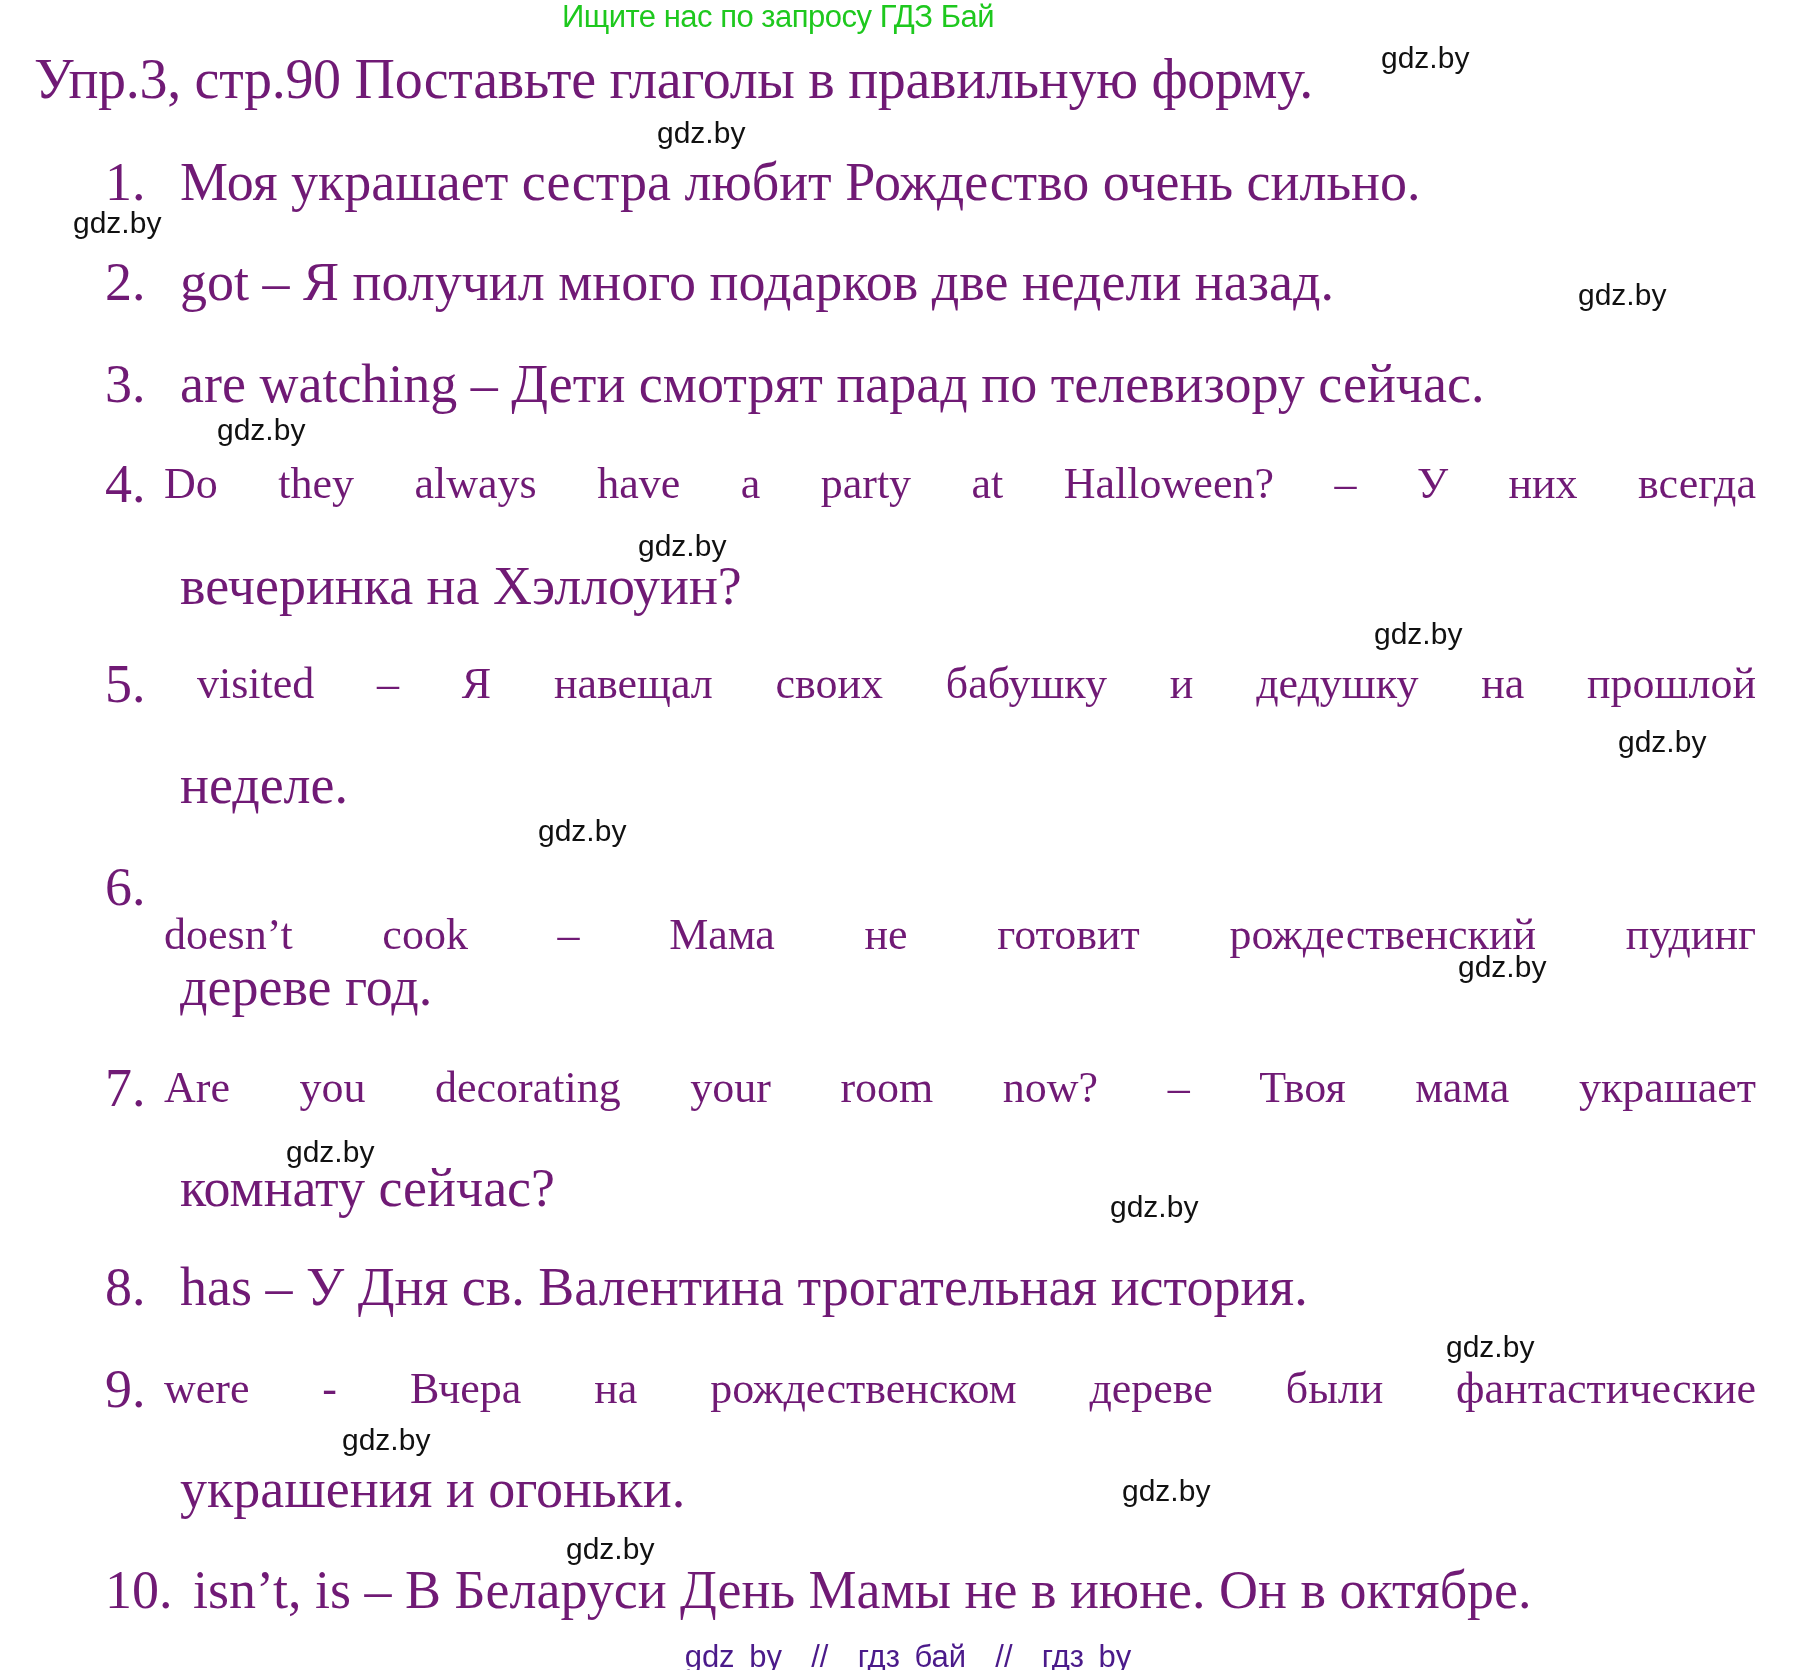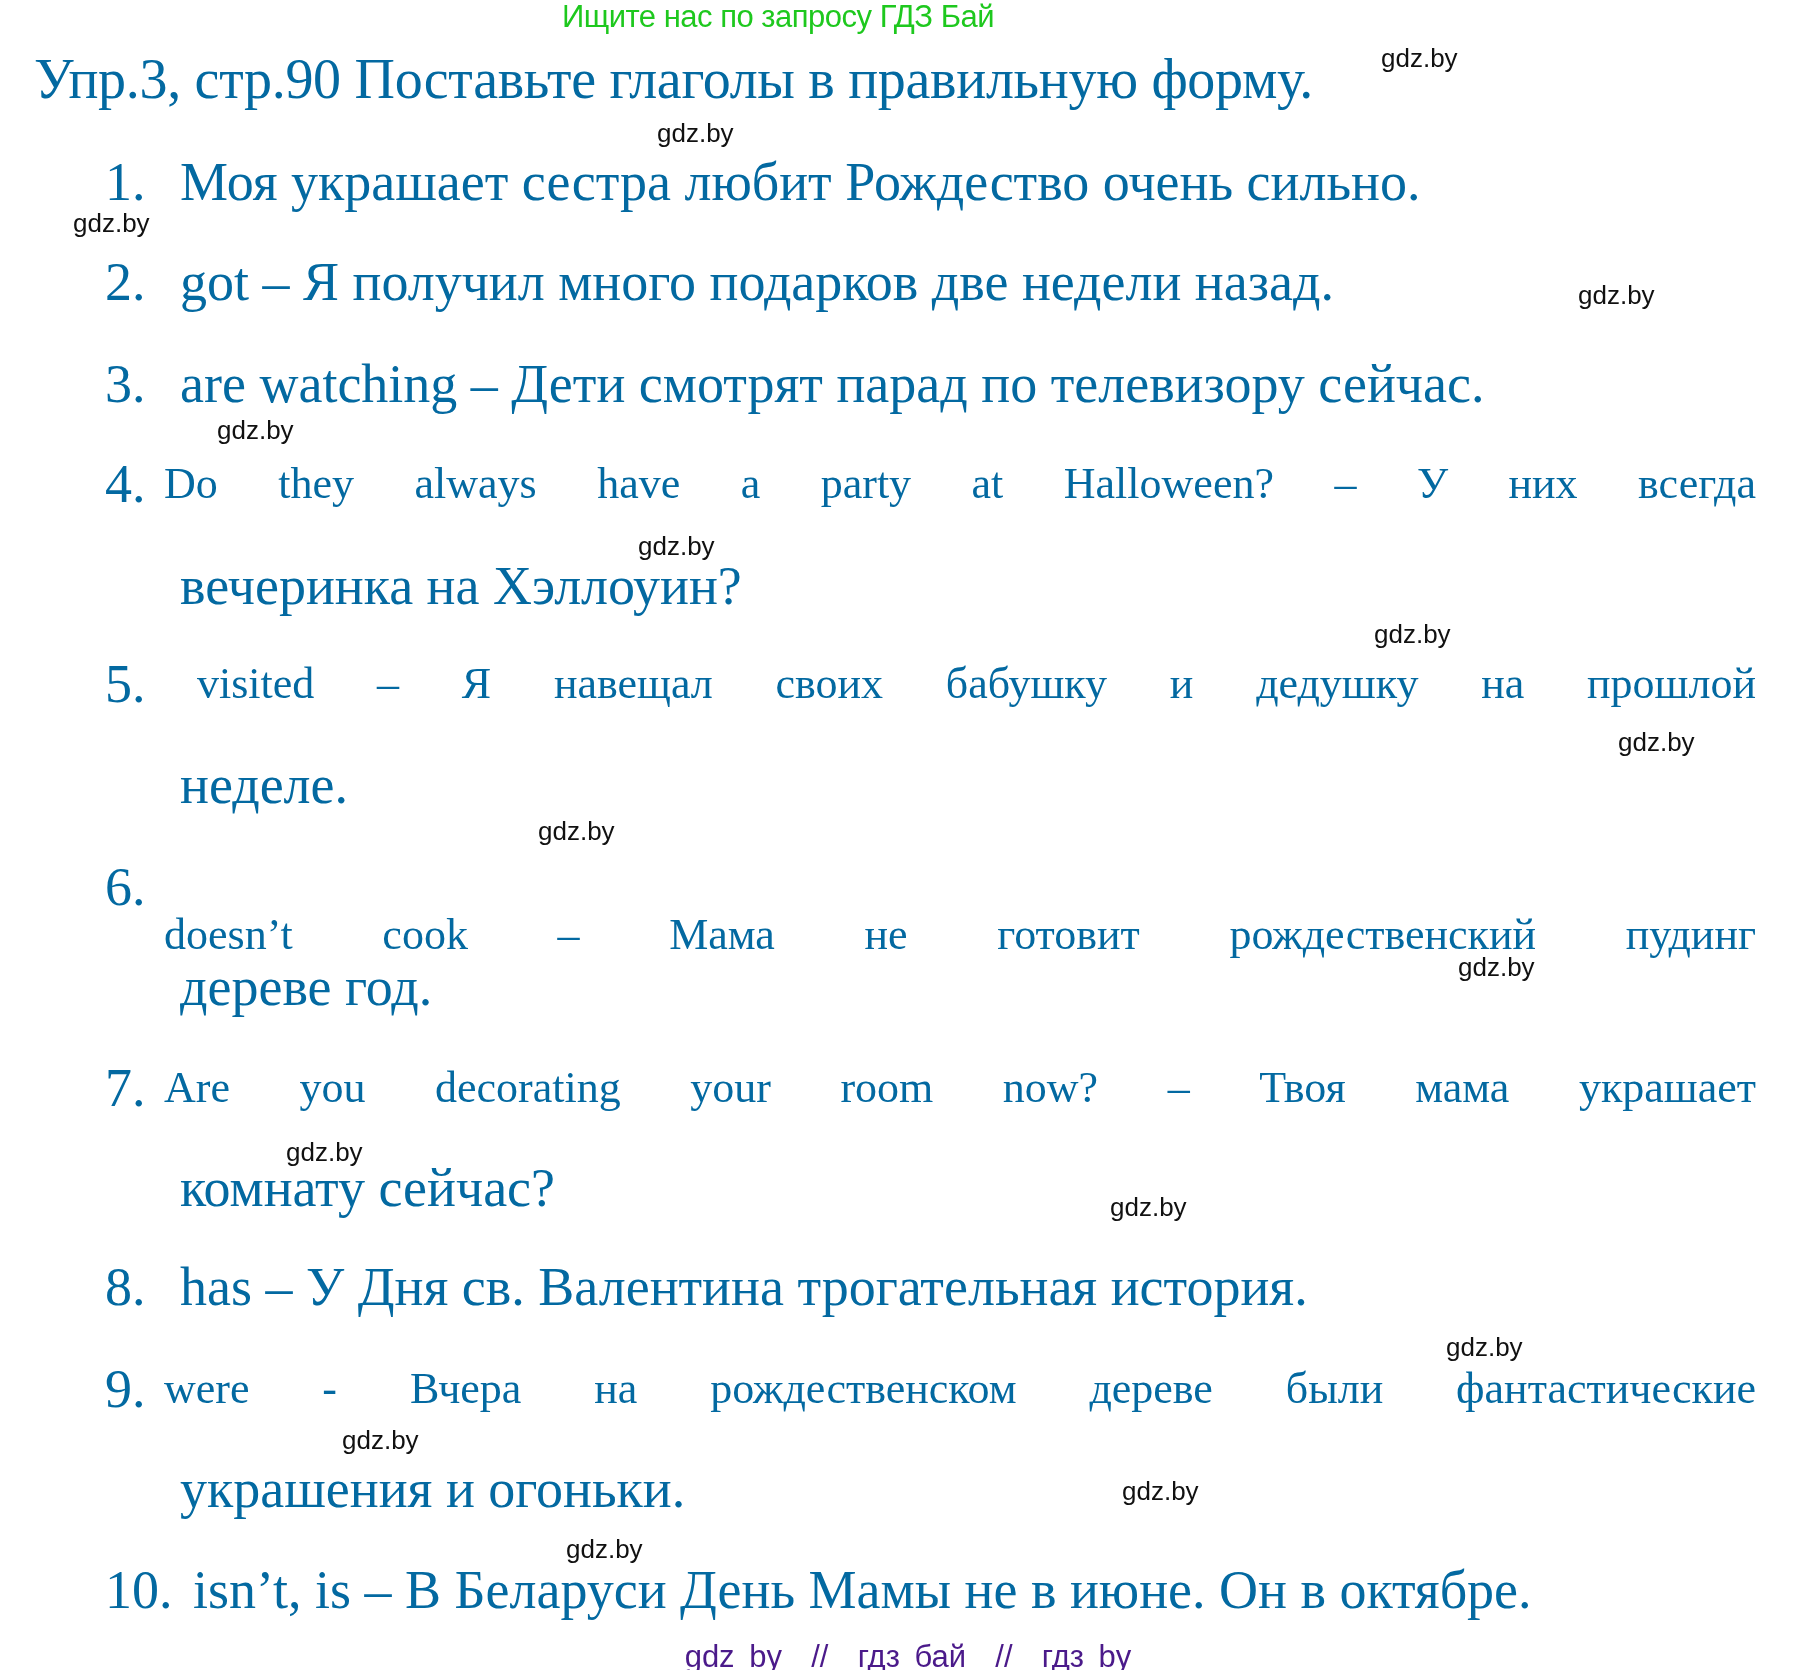--- a/index.html
+++ b/index.html
@@ -1,25 +1,25 @@
 <!DOCTYPE html>
 <html><head>
 <meta charset="utf-8">
 <style>
   html, body { margin:0; padding:0; background:#ffffff; }
   body { width:1816px; height:1670px; position:relative; overflow:hidden; }
-  .serif { font-family: "Liberation Serif", "DejaVu Serif", serif; color:#0369a1; }
+  .serif { font-family: "Liberation Serif", "DejaVu Serif", serif; color:#701a75; }
   .sans { font-family: "Liberation Sans", "DejaVu Sans", sans-serif; }
   .top-banner { position:absolute; top:0; left:0; width:1556px; text-align:center; font-size:31px; color:#1ec81e; line-height:34px; letter-spacing:-0.5px; }
   .title { position:absolute; left:34px; top:44px; font-size:56px; line-height:70px; white-space:nowrap; letter-spacing:-0.3px; }
   .line { position:absolute; font-size:54px; line-height:64px; white-space:nowrap; }
   .num { position:absolute; left:105px; font-size:54px; line-height:64px; }
   .num10 { left:105px; }
   .justify { position:absolute; left:164px; width:1592px; font-size:44px; line-height:64px; text-align:justify; text-align-last:justify; white-space:nowrap; display:flex; justify-content:space-between; }
-  .wm { position:absolute; font-size:26px; color:#111; line-height:30px; }
+  .wm { position:absolute; font-size:30px; color:#111; line-height:30px; }
   .footer { position:absolute; top:1640px; left:0; width:1816px; text-align:center; font-size:31px; color:#4b1a8a; line-height:34px; word-spacing:6px; }
 </style>
 </head>
 <body>
 
 <div class="top-banner sans">Ищите нас по запросу ГДЗ Бай</div>
 
 <div class="title serif">Упр.3, стр.90 Поставьте глаголы в правильную форму.</div>
 
 <div class="num serif" style="top:150px">1.</div>

